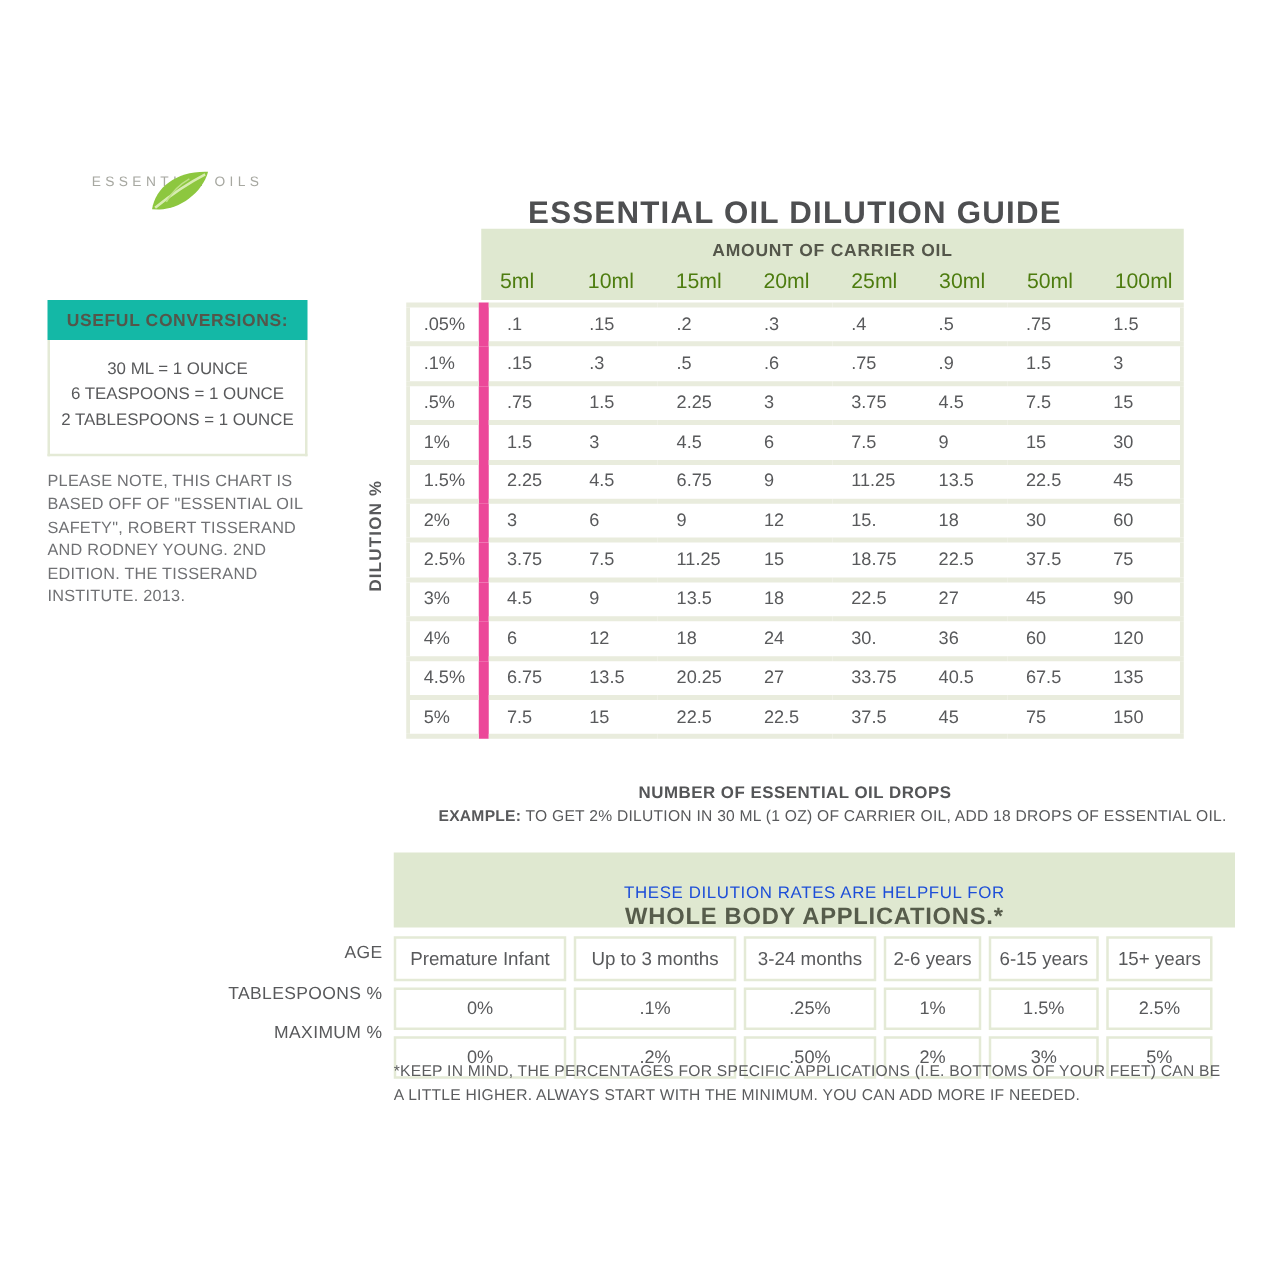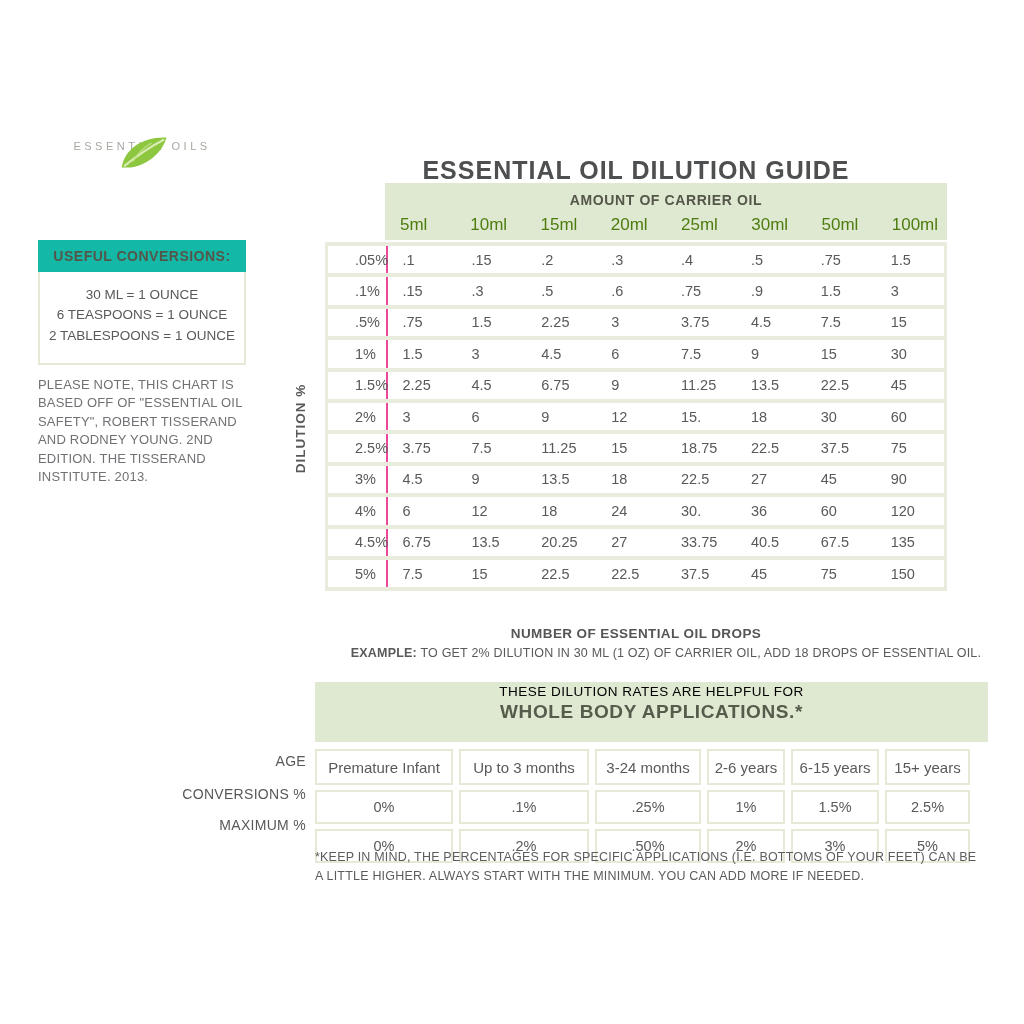--- a/index.html
+++ b/index.html
@@ -41,33 +41,33 @@
     font-size:17px;color:#4d7c0f;}
 
   .dilution-axis{left:240px;top:421px;width:120px;text-align:center;
     transform:rotate(-90deg);font-size:13.5px;font-weight:600;
     letter-spacing:1px;color:#58595b;}
 
   .main-table{left:325px;top:242px;width:622px;border-collapse:collapse;table-layout:fixed;}
   .main-table td{height:27.4px;font-size:14.5px;color:#58595b;
     border-top:4px solid #e9ecdd;border-bottom:4px solid #e9ecdd;
     padding:0 0 0 15px;background:#fff;white-space:nowrap;}
-  .main-table td.lab{width:60px;border-left:3px solid #e9ecdd;border-right:2px solid #ec4899;
-    padding-left:27px;box-sizing:border-box;margin-top:34px;}
+  .main-table td.lab{width:60px;border-left:3px solid #e9ecdd;border-right:8px solid #ec4899;
+    padding-left:11px;box-sizing:border-box;margin-top:34px;}
   .main-table td:last-child{border-right:3px solid #e9ecdd;}
 
   .drops-title{left:325px;top:626px;width:622px;text-align:center;
     font-size:13.5px;font-weight:700;color:#545557;letter-spacing:0.4px;}
   .example{left:266px;top:646px;width:800px;text-align:center;
     font-size:12.5px;color:#58595b;letter-spacing:0.2px;}
   .example b{font-weight:700;}
 
   
   .body-band{left:315px;top:682px;width:673px;height:60px;background:#dfe8d0;text-align:center;}
-  .bb1{padding-top:2px;font-size:13.5px;color:#000000;letter-spacing:0.5px;}
+  .bb1{padding-top:24px;font-size:13.5px;color:#1d4ed8;letter-spacing:0.5px;}
   .bb2{margin-top:2px;font-size:19px;font-weight:700;color:#565c4b;letter-spacing:0.6px;}
 
   
   .age-table{left:309px;top:744px;border-collapse:separate;border-spacing:6px 5px;table-layout:fixed;}
   .age-table td{border:2px solid #e4ead6;background:#fff;text-align:center;
     font-size:14.5px;color:#58595b;height:26px;padding:2px 4px;white-space:nowrap;}
   .age-table tr.hdr td{font-size:15px;height:28px;}
   .age-label{width:240px;text-align:right;font-size:14px;color:#58595b;letter-spacing:0.3px;}
   .lbl-age{left:66px;top:753px;}
   .lbl-rec{left:66px;top:786px;}
@@ -248,21 +248,21 @@
 
   <div class="abs drops-title">NUMBER OF ESSENTIAL OIL DROPS</div>
   <div class="abs example"><b>EXAMPLE:</b><span> TO GET 2% DILUTION IN 30 ML (1 OZ) OF CARRIER OIL, ADD 18 DROPS OF ESSENTIAL OIL.</span></div>
 
   <div class="abs body-band">
     <div class="bb1">THESE DILUTION RATES ARE HELPFUL FOR</div>
     <div class="bb2">WHOLE BODY APPLICATIONS.*</div>
   </div>
 
   <div class="abs age-label lbl-age">AGE</div>
-  <div class="abs age-label lbl-rec">CONVERSIONS %</div>
+  <div class="abs age-label lbl-rec">TABLESPOONS %</div>
   <div class="abs age-label lbl-max">MAXIMUM %</div>
 
   <table class="abs age-table">
     <colgroup>
       <col style="width:138px">
         <col style="width:130px">
         <col style="width:106px">
       <col style="width:78px">
         <col style="width:88px">
         <col style="width:85px">

